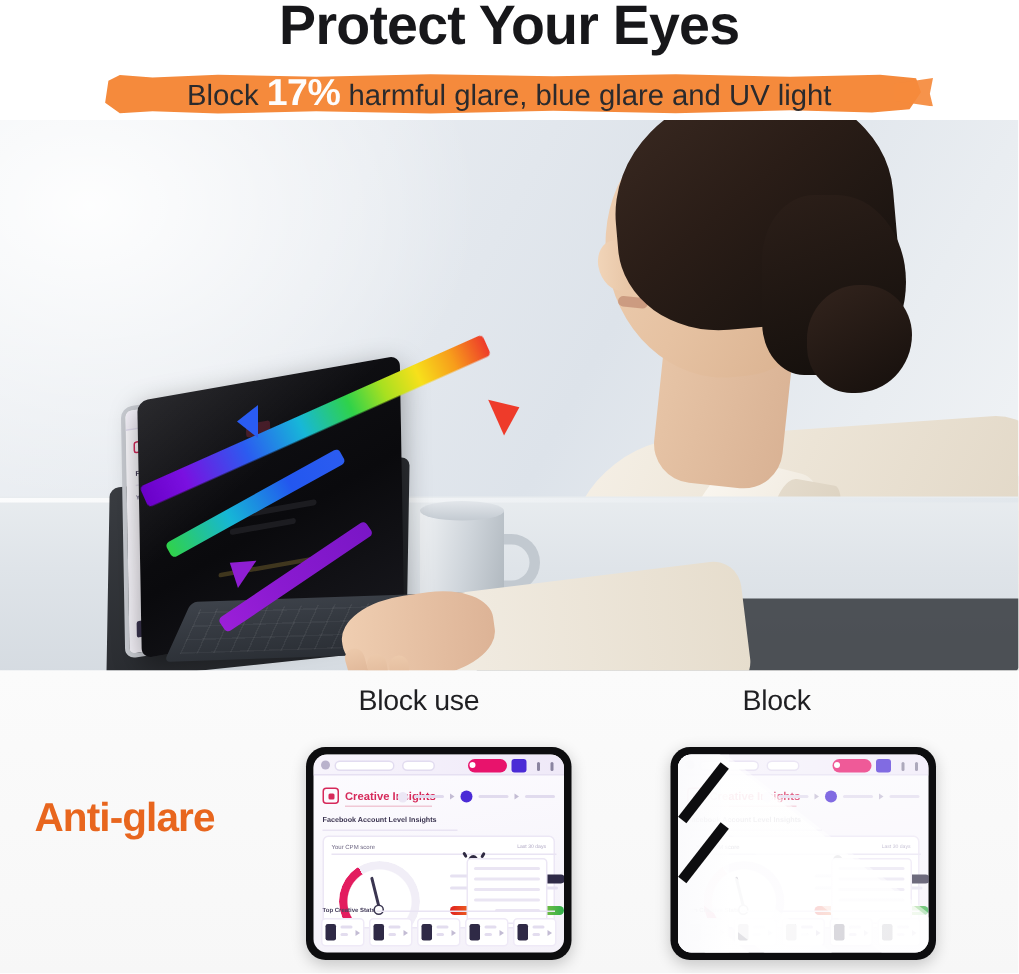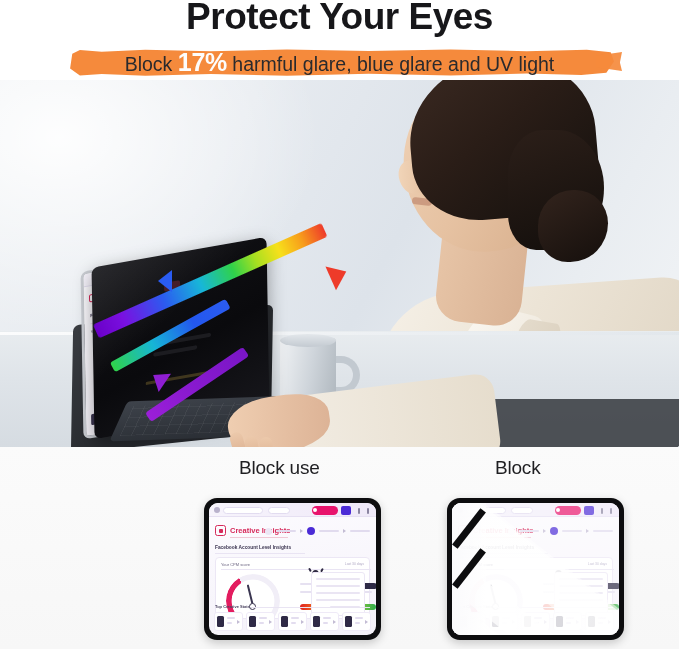--- a/index.html
+++ b/index.html
@@ -420,20 +420,21 @@
     <div class="beam-up-head"></div>
     <div class="beam beam-dn"></div>
     <div class="beam-dn-head"></div>
   </div>
 
   <div class="compare">
     <div class="cmp-label cmp-after">Block use</div>
     <div class="cmp-label cmp-unused">Block</div>
   </div>
 
+  <div class="anti">Anti-glare</div>
 
   <div class="tblt t-after">
     <div class="tblt-scr">
       <div class="mini-top"></div>
       <div class="mini-dot" style="left:5px;"></div>
       <div class="mini-search"></div>
       <div class="mini-sel"></div>
       <div class="mini-cta"></div>
       <div class="mini-cta-dot"></div>
       <div class="mini-blue"></div>

